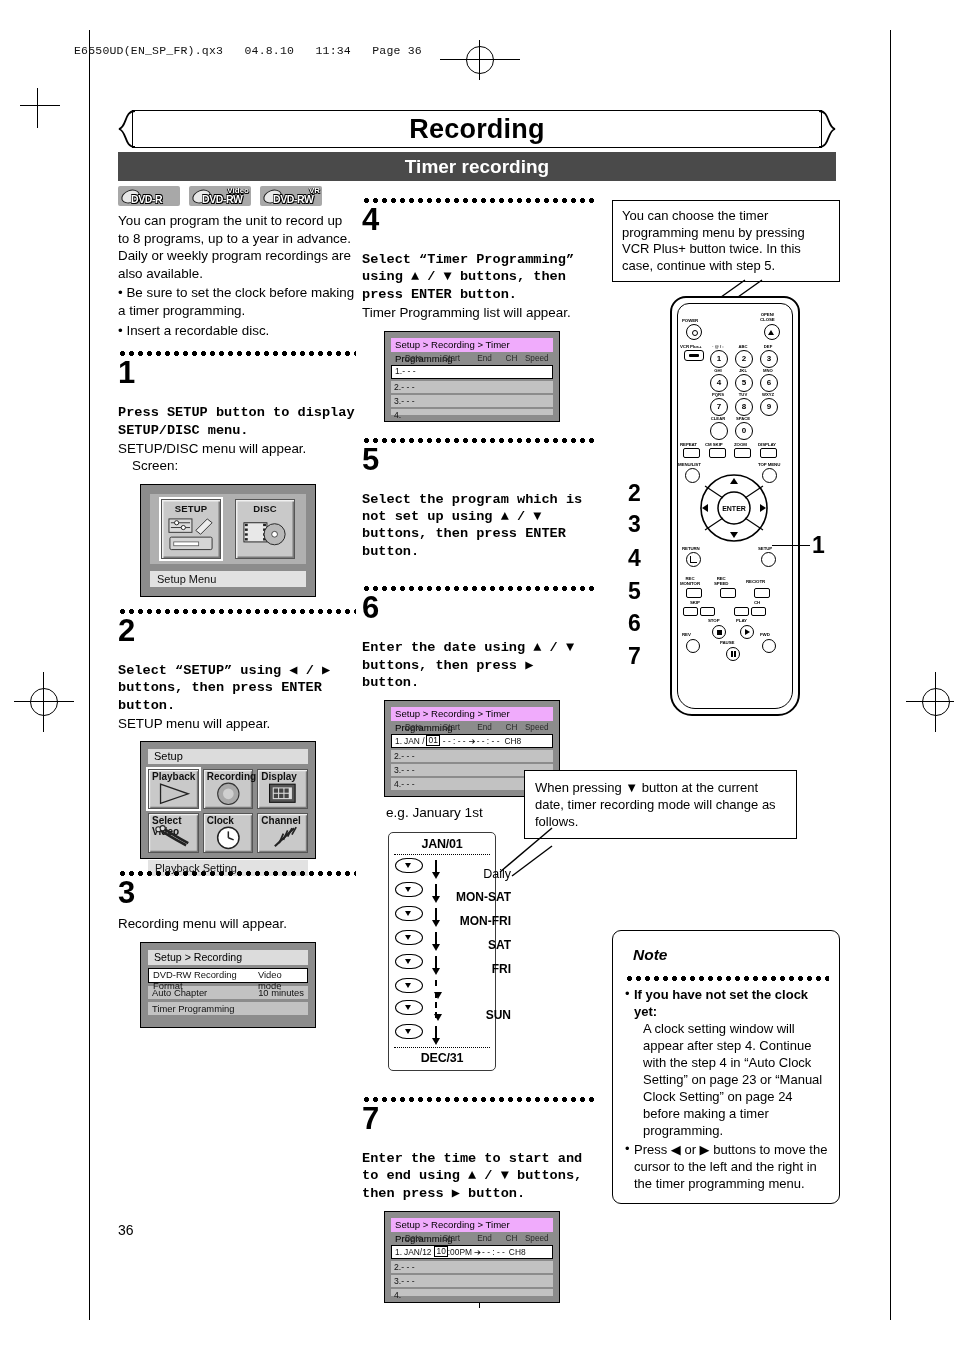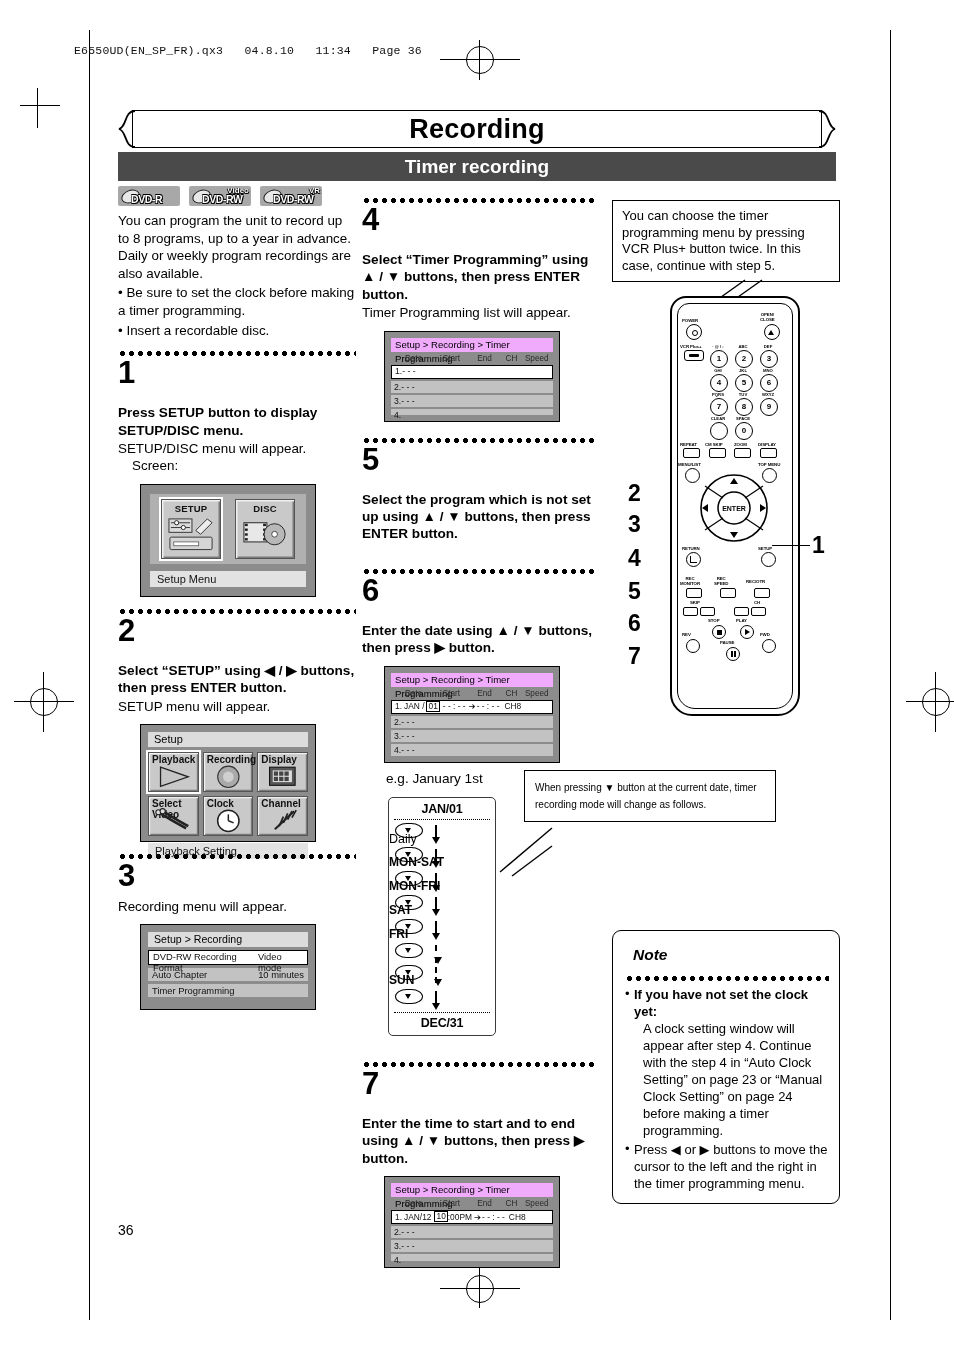--- a/index.html
+++ b/index.html
@@ -22,21 +22,21 @@
   .brk{position:absolute;top:0;width:18px;height:38px;}
   .subbar{position:absolute;left:118px;top:152px;width:718px;height:29px;background:#4a4a4a;}
   .subbar span{display:block;width:100%;line-height:29px;text-align:center;color:#fff;
                font-size:19px;font-weight:bold;}
 
   
   .col{position:absolute;}
   .colA{left:118px;top:186px;width:238px;}
   .colB{left:362px;top:186px;width:232px;}
   .bodytxt{font-size:13.4px;line-height:17.6px;margin:0 0 2px 0;}
-  .stepinstr{font-size:13.6px;line-height:17.4px;font-weight:bold;margin:16px 0 1px 0;}
+  .stepinstr{font-size:13.6px;line-height:17.4px;font-weight:bold;margin:16px 0 1px 0;font-family:Liberation Mono, monospace;}
   .stepsub{font-size:13.4px;line-height:17.4px;margin:0;}
   .indent{padding-left:14px;}
 
   .dots{height:9px;margin:8px 0 0 0;background-repeat:repeat-x;
         background-image:radial-gradient(circle closest-side,#000 58%,transparent 60%);
         background-size:9px 9px;background-position:0 2px;}
   .stepno{font-size:31px;font-weight:bold;line-height:31px;margin:1px 0 7px 0;}
 
   
   .badges{display:flex;gap:9px;margin-bottom:6px;}
@@ -93,36 +93,36 @@
   .t-row.sel{background:#fff;border:1.3px solid #000;height:12px;line-height:10px;}
   .t-fields{display:flex;align-items:center;font-size:8.4px;}
   .boxed{border:1.3px solid #000;padding:0 1px;line-height:9px;background:#fff;}
 
   
   .cycle{width:106px;margin:10px 0 0 26px;border:1.4px solid #3a3a3a;border-radius:5px;
          background:#fff;padding:4px 0 5px 0;}
   .cyc-cap{text-align:center;font-size:12.5px;font-weight:bold;letter-spacing:-.2px;}
   .cyc-sep{height:0;border-top:1.6px dotted #000;margin:3px 5px;}
   .cyc-item{position:relative;height:24px;}
-  .cyc-item .lbl{position:absolute;left:0;width:100%;text-align:left;font-size:12px;
+  .cyc-item .lbl{position:absolute;left:16px;width:100%;text-align:right;font-size:12px;
                  font-weight:bold;top:8px;}
   .dnbtn{position:absolute;left:6px;top:0px;width:26px;height:13px;border:1.5px solid #000;
          border-radius:50%/60%;background:#fff;}
   .dnbtn:after{content:"";position:absolute;left:9px;top:4px;border-left:3.5px solid transparent;
          border-right:3.5px solid transparent;border-top:5px solid #000;}
   .arrdn{position:absolute;left:46px;top:2px;width:2px;height:16px;background:#000;}
   .arrdn:after{content:"";position:absolute;left:-3px;top:12px;border-left:4px solid transparent;
          border-right:4px solid transparent;border-top:7px solid #000;}
   .arrdn.dash{background:transparent;border-left:2px dashed #000;}
 
   
   .callout{border:1.4px solid #000;background:#fff;padding:7px 9px;font-size:13px;
            line-height:16.6px;box-sizing:border-box;}
-  .callout2{position:absolute;left:524px;top:770px;width:252px;border:1.4px solid #000;
-            background:#fff;padding:8px 10px;font-size:10px;line-height:17px;box-sizing:border-box;}
+  .callout2{position:absolute;left:524px;top:770px;width:273px;border:1.4px solid #000;
+            background:#fff;padding:8px 10px;font-size:13px;line-height:17px;box-sizing:border-box;}
 
   .note{position:absolute;left:612px;top:930px;width:228px;border:1.6px solid #000;
         border-radius:9px;background:#fff;padding:7px 10px 9px 12px;box-sizing:border-box;}
   .note h4{margin:8px;font-size:15.5px;font-style:italic;font-weight:bold;}
   .note .dots{margin:2px 0 5px 0;}
   .note ul{margin:0;padding:0;list-style:none;font-size:13px;line-height:17px;}
   .note li{position:relative;padding-left:9px;margin-bottom:2px;}
   .note li:before{content:"\2022";position:absolute;left:0;top:-1px;}
   .note .b{font-weight:bold;}
   .note .sub{padding-left:9px;}

